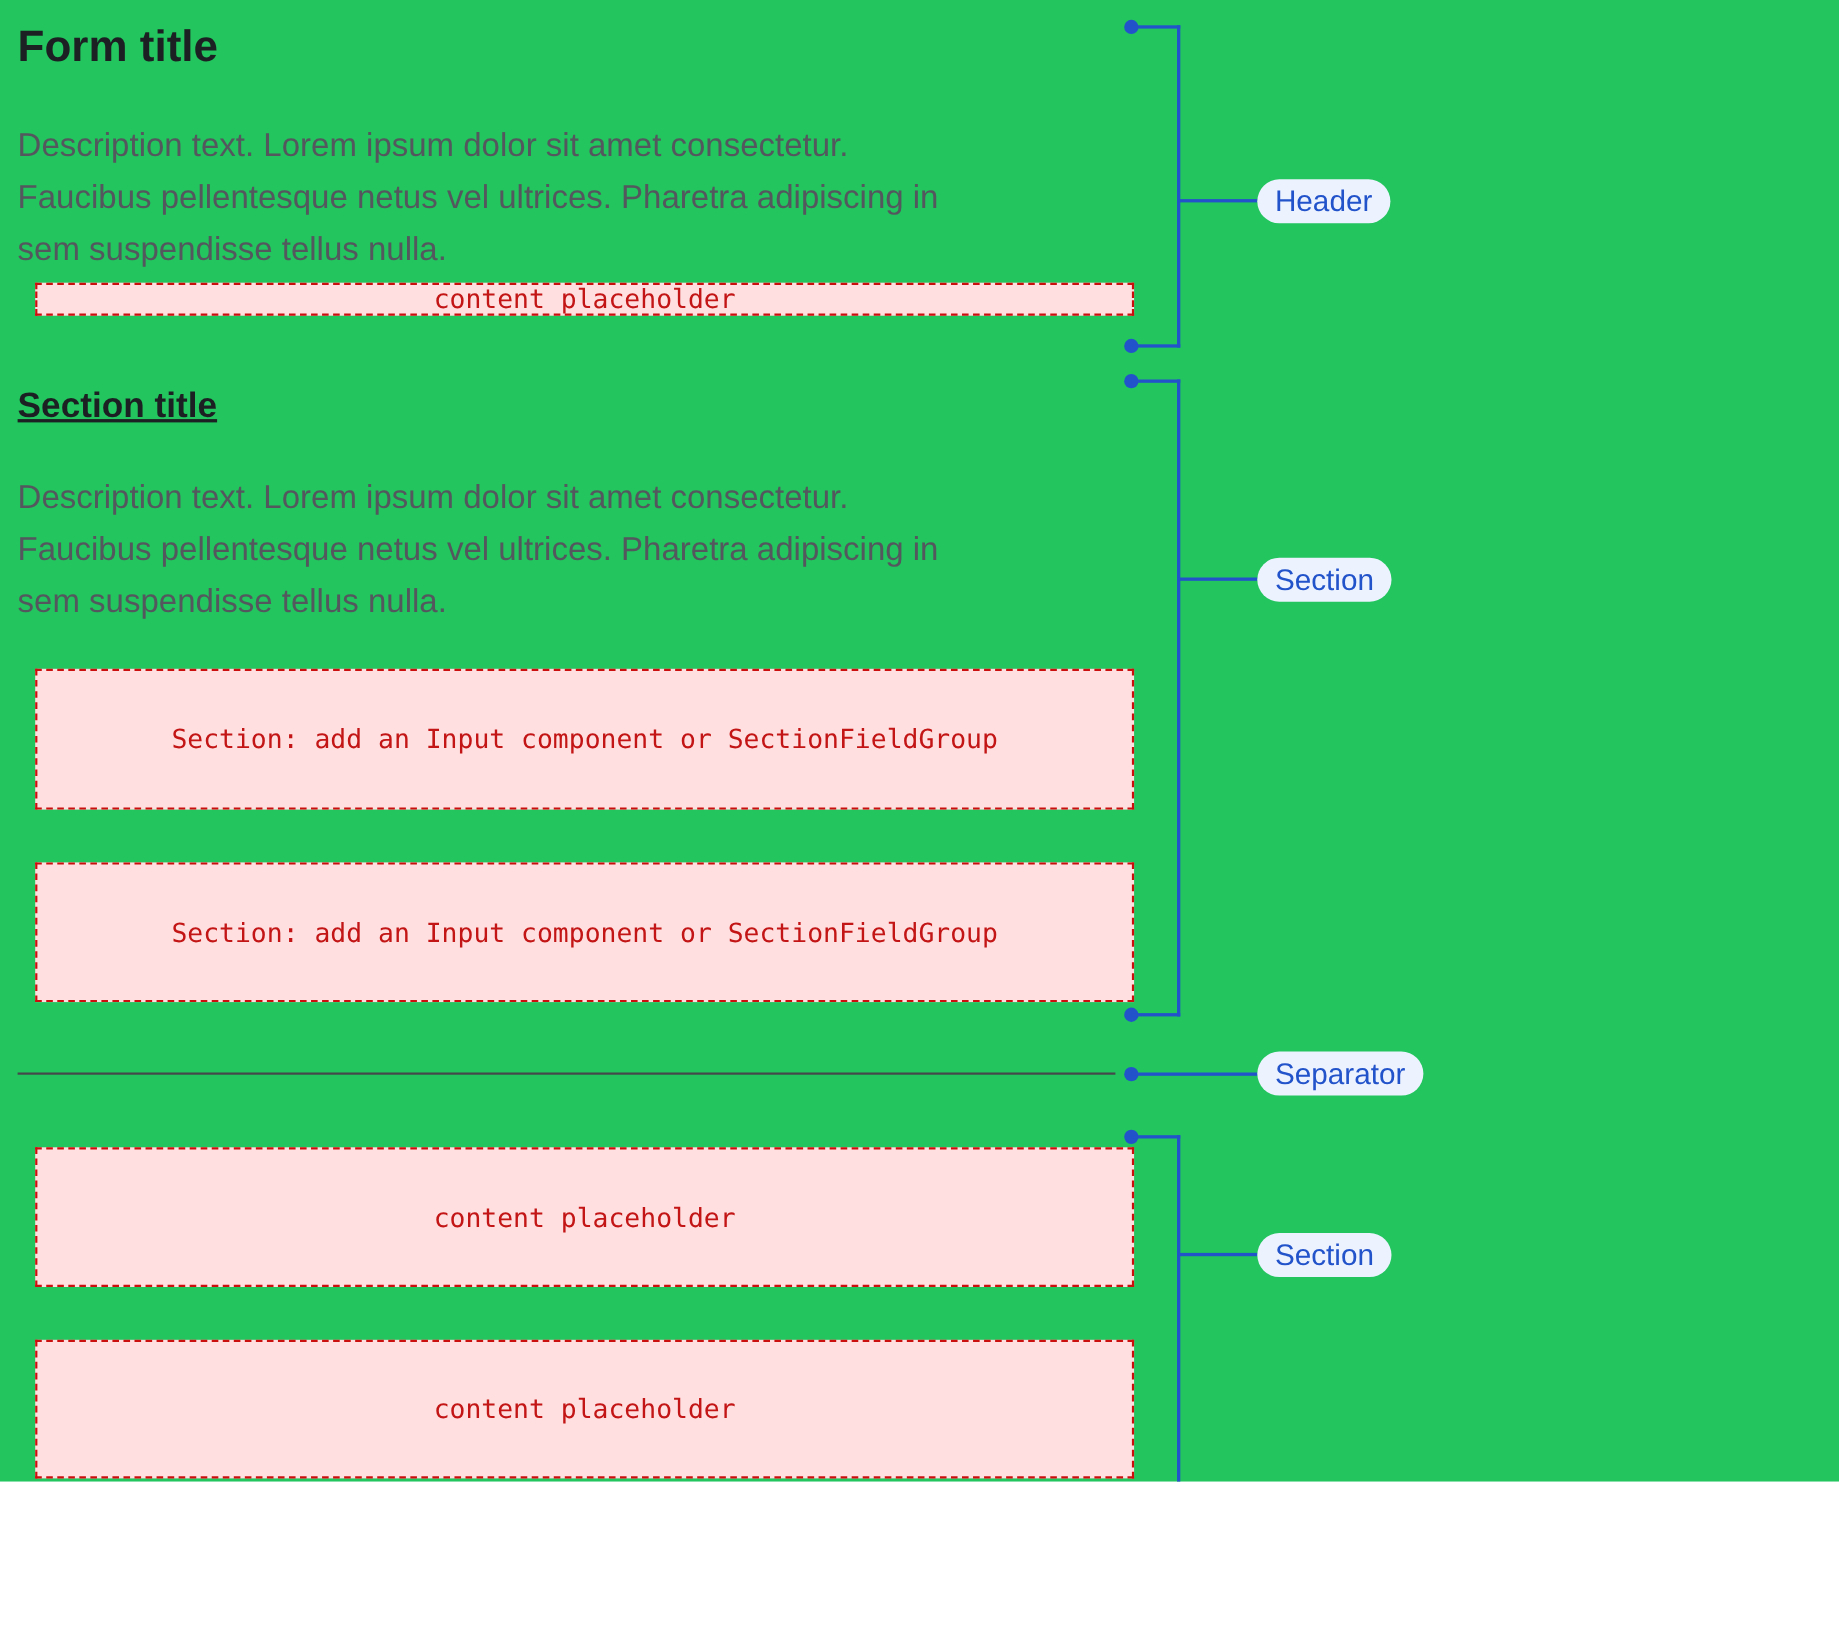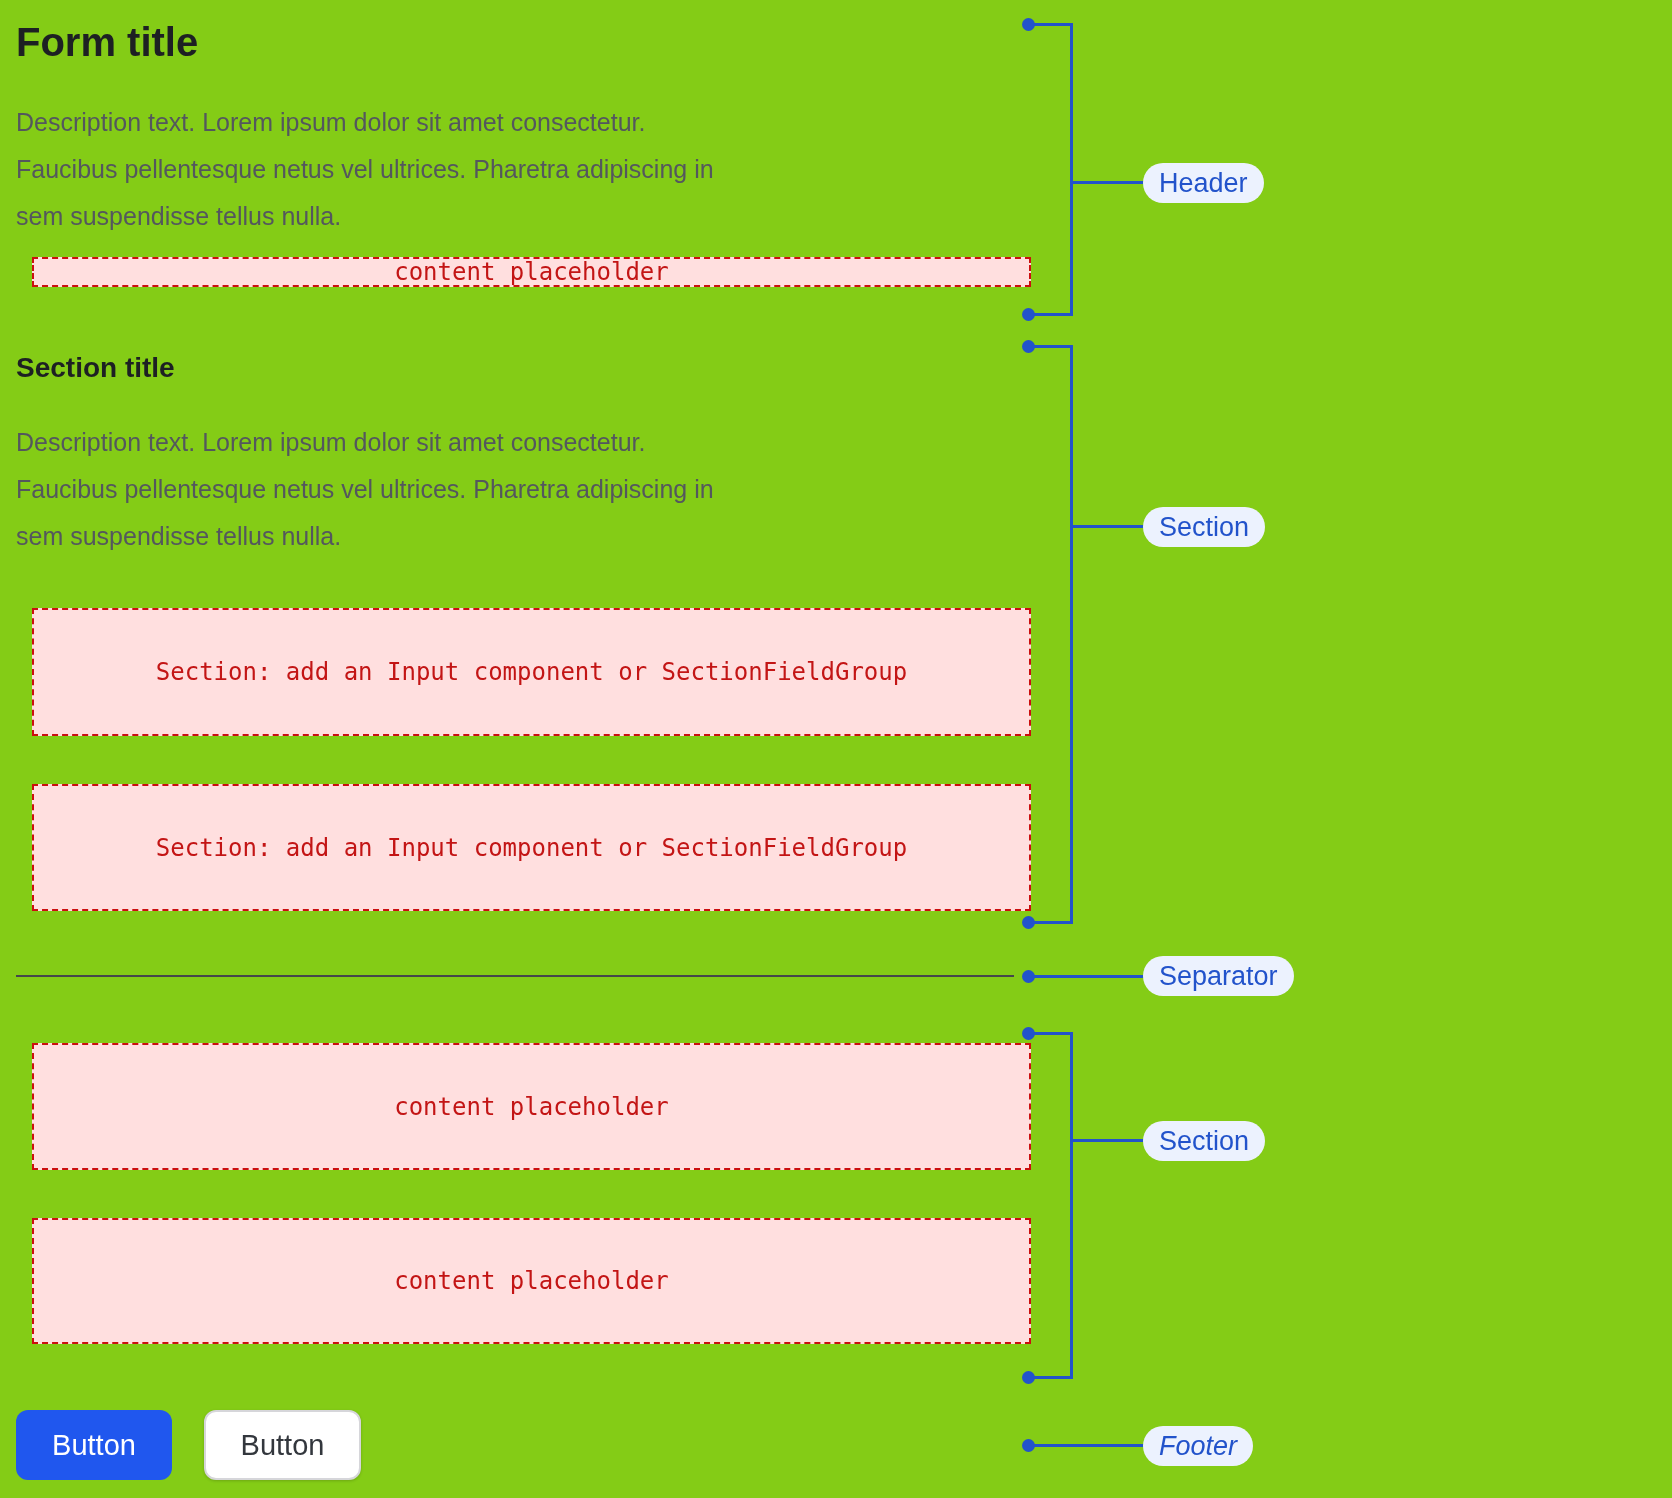--- a/index.html
+++ b/index.html
@@ -1,31 +1,31 @@
 <!DOCTYPE html>
 <html><head>
 <meta charset="utf-8">
 <style>
   html,body{margin:0;padding:0;background:#ffffff;}
   .canvas{
-    position:relative;width:1672px;height:1498px;background:#84cc16;
+    position:relative;width:1672px;height:1347px;background:#22c55e;
     font-family:"Liberation Sans",sans-serif;overflow:hidden;
   }
   .form-title{
     position:absolute;left:16px;top:20px;font-size:40px;font-weight:700;
     color:#1d2023;letter-spacing:0px;line-height:44px;
   }
   .desc{
-    position:absolute;left:16px;width:940px;font-size:25px;line-height:47px;
-    color:#54575e;font-weight:400;
+    position:absolute;left:16px;width:940px;font-size:30px;line-height:47px;
+    color:#54575e;font-weight:400;margin-top:10px;
   }
   .desc span{display:block;}
   .section-title{
-    position:absolute;left:16px;top:349px;font-size:28px;font-weight:700;
-    color:#1d2023;line-height:38px;
+    position:absolute;left:16px;top:349px;font-size:32px;font-weight:700;
+    color:#1d2023;line-height:38px;text-decoration:underline;
   }
   .ph{
     position:absolute;left:32px;width:999px;box-sizing:border-box;
     background:#ffdfdf;border:2px dashed #cb0f0f;
     display:flex;align-items:center;justify-content:center;
     font-family:"DejaVu Sans Mono",monospace;font-size:24px;color:#c31515;
   }
   .ph-strip{top:257px;height:30px;}
   .ph-box1{top:608px;height:128px;}
   .ph-box2{top:784px;height:127px;}

